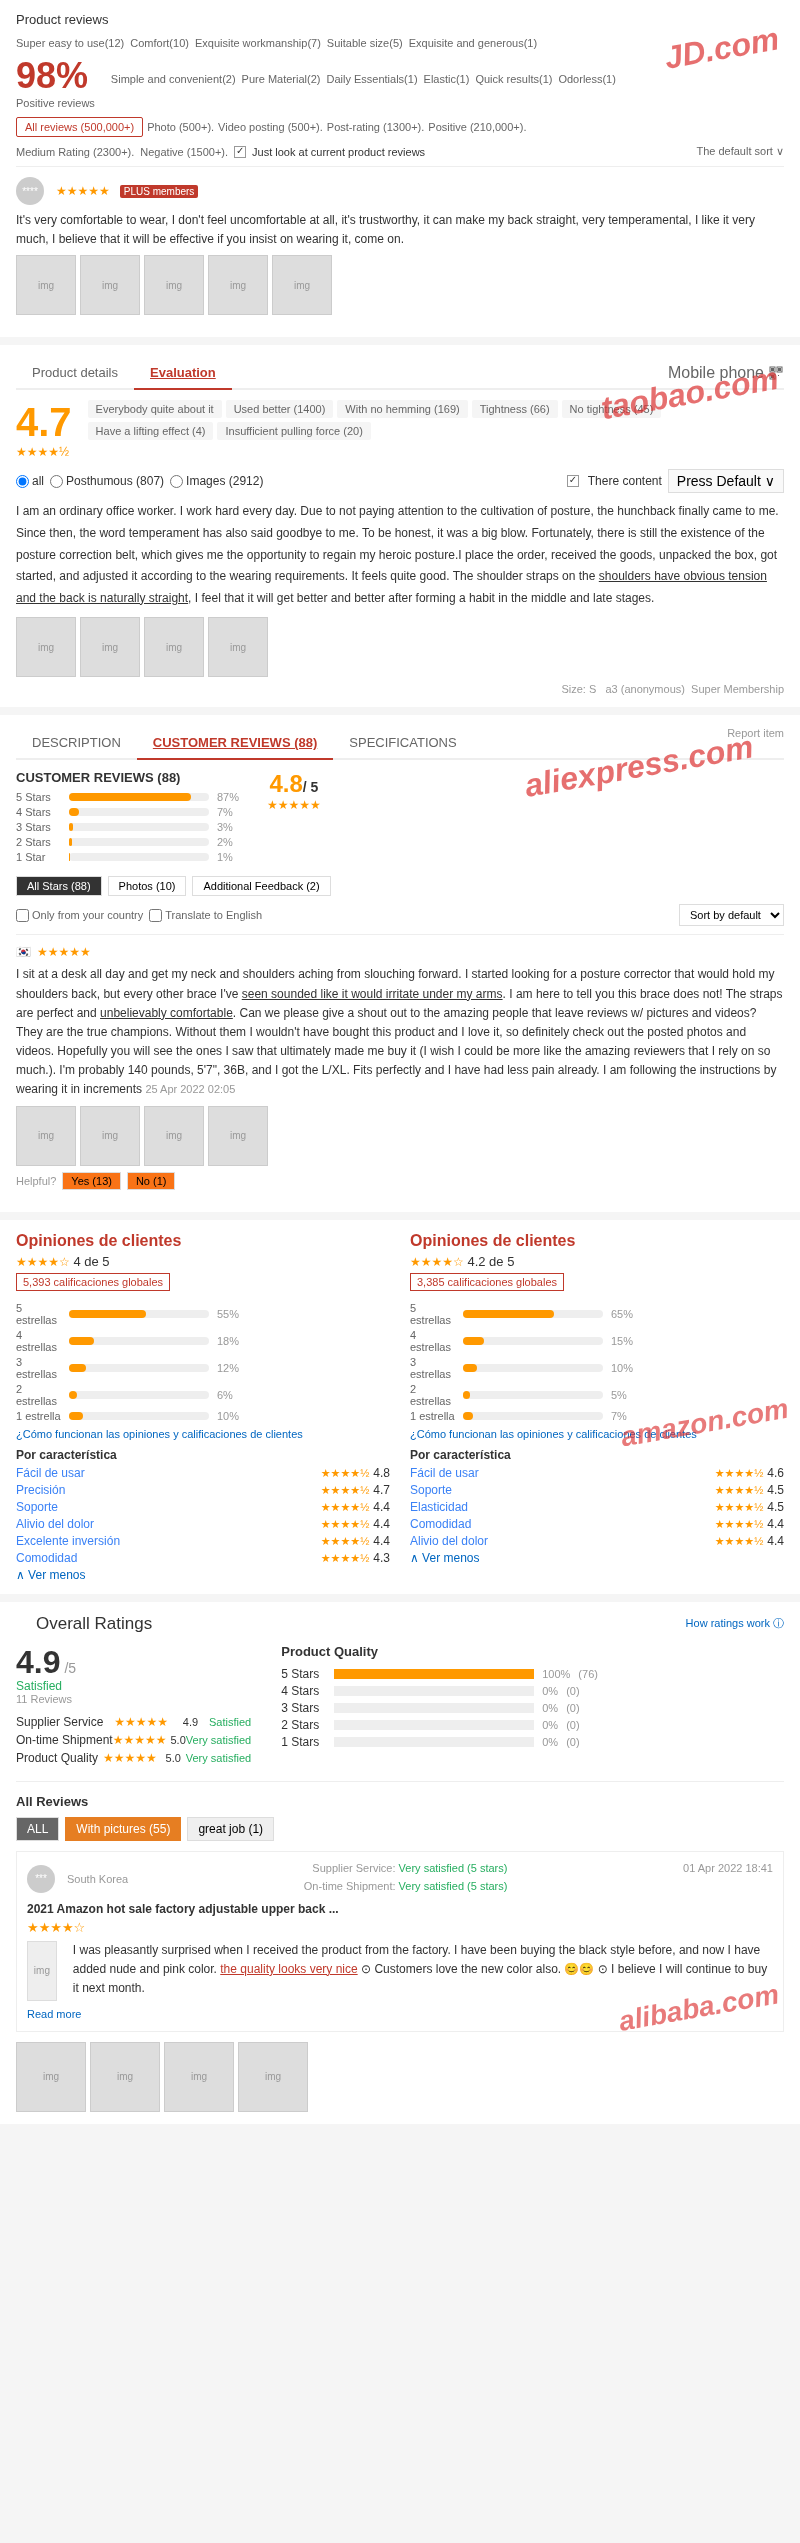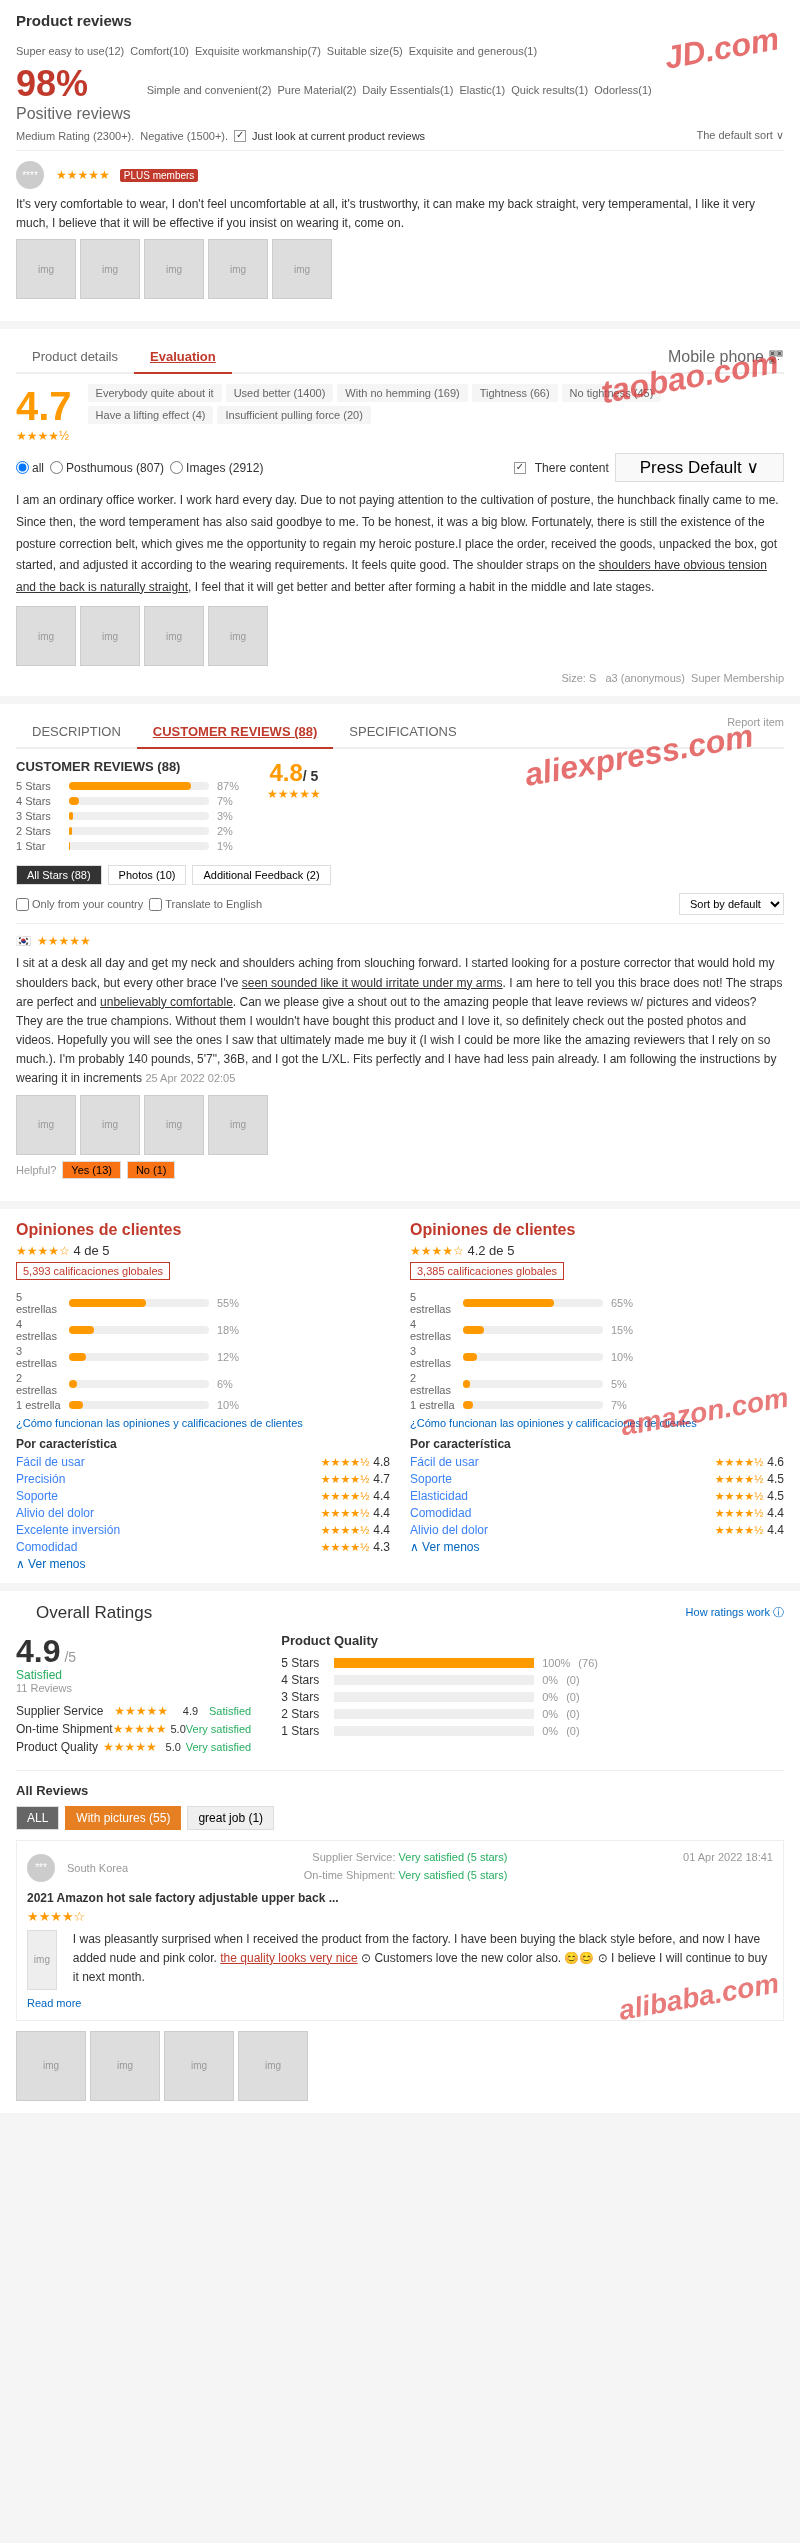--- a/index.html
+++ b/index.html
@@ -23,21 +23,21 @@
     
     .tab-bar { display: flex; border-bottom: 2px solid #eee; margin-bottom: 10px; }
     .tab { padding: 8px 16px; cursor: pointer; font-size: 13px; color: #666; }
     .tab.active { color: #c0392b; border-bottom: 2px solid #c0392b; margin-bottom: -2px; font-weight: bold; text-decoration: underline; }
     .score-section { display: flex; align-items: flex-start; gap: 16px; margin-bottom: 10px; }
     .big-score { font-size: 40px; font-weight: bold; color: #f90; }
     .score-labels { display: flex; flex-wrap: wrap; gap: 4px; }
     .score-label { background: #f5f5f5; padding: 3px 8px; font-size: 11px; color: #666; border-radius: 2px; cursor: pointer; }
     .filter-row { display: flex; align-items: center; gap: 6px; margin: 8px 0; flex-wrap: wrap; }
     .radio-opt { display: flex; align-items: center; gap: 3px; font-size: 12px; cursor: pointer; }
-    .press-default { border: 1px solid #ddd; padding: 3px 24px; font-size: 17px; background: #f9f9f9; cursor: pointer; }
+    .press-default { border: 1px solid #ddd; padding: 3px 8px; font-size: 14px; background: #f9f9f9; cursor: pointer; }
     .long-review { font-size: 12px; line-height: 1.8; color: #333; margin: 8px 0; }
     .underline-text { text-decoration: underline; }
     .reviewer-info { font-size: 11px; color: #999; text-align: right; }
     
     
     .ae-section { background: #fff; padding: 12px 16px; margin-bottom: 8px; position: relative; }
     .stars-bar-row { display: flex; align-items: center; gap: 8px; margin: 3px 0; }
     .stars-bar-label { width: 45px; font-size: 11px; color: #666; }
     .stars-bar-track { width: 140px; height: 8px; background: #eee; border-radius: 4px; }
     .stars-bar-fill { height: 8px; background: #f90; border-radius: 4px; }
@@ -98,45 +98,52 @@
     
     .orange-star { color: #f90; }
     
     .checkbox { width: 12px; height: 12px; border: 1px solid #999; display: inline-block; margin-right: 3px; position: relative; }
     .checkbox.checked::after { content: '✓'; position: absolute; top: -2px; left: 1px; font-size: 10px; color: #333; }
   </style>
 </head>
 <body>
 
 <div class="section">
-  <div style="font-size:15px;font-weight:bold;margin-bottom:16px;">Product reviews</div>
+  <div style="font-size:13px;font-weight:normal;margin-bottom:10px;">Product reviews</div>
 
   <div class="rating-row">
     <span class="rating-tag">Super easy to use(12)</span>
     <span class="rating-tag">Comfort(10)</span>
     <span class="rating-tag">Exquisite workmanship(7)</span>
     <span class="rating-tag">Suitable size(5)</span>
     <span class="rating-tag">Exquisite and generous(1)</span>
   </div>
 
   <div style="display:flex;align-items:center;gap:16px;margin:6px 0;">
     <div>
       <div class="big-rating">98%</div>
-      <div style="font-size:16px;color:#666;">Positive reviews</div>
+      <div style="font-size:11px;color:#666;">Positive reviews</div>
     </div>
     <div class="rating-row">
       <span class="rating-tag">Simple and convenient(2)</span>
       <span class="rating-tag">Pure Material(2)</span>
       <span class="rating-tag">Daily Essentials(1)</span>
       <span class="rating-tag">Elastic(1)</span>
       <span class="rating-tag">Quick results(1)</span>
       <span class="rating-tag">Odorless(1)</span>
     </div>
   </div>
 
+  <div class="review-filters">
+    <button class="filter-btn active">All reviews (500,000+)</button>
+    <span class="rating-tag">Photo (500+).</span>
+    <span class="rating-tag">Video posting (500+).</span>
+    <span class="rating-tag">Post-rating (1300+).</span>
+    <span class="rating-tag">Positive (210,000+).</span>
+  </div>
 
   <div style="display:flex;align-items:center;gap:6px;margin-bottom:8px;font-size:11px;">
     <span class="rating-tag">Medium Rating (2300+).</span>
     <span class="rating-tag">Negative (1500+).</span>
     <span style="display:flex;align-items:center;gap:3px;">
       <span class="checkbox checked"></span>
       <span>Just look at current product reviews</span>
     </span>
     <span style="margin-left:auto;" class="rating-tag">The default sort ∨</span>
   </div>

